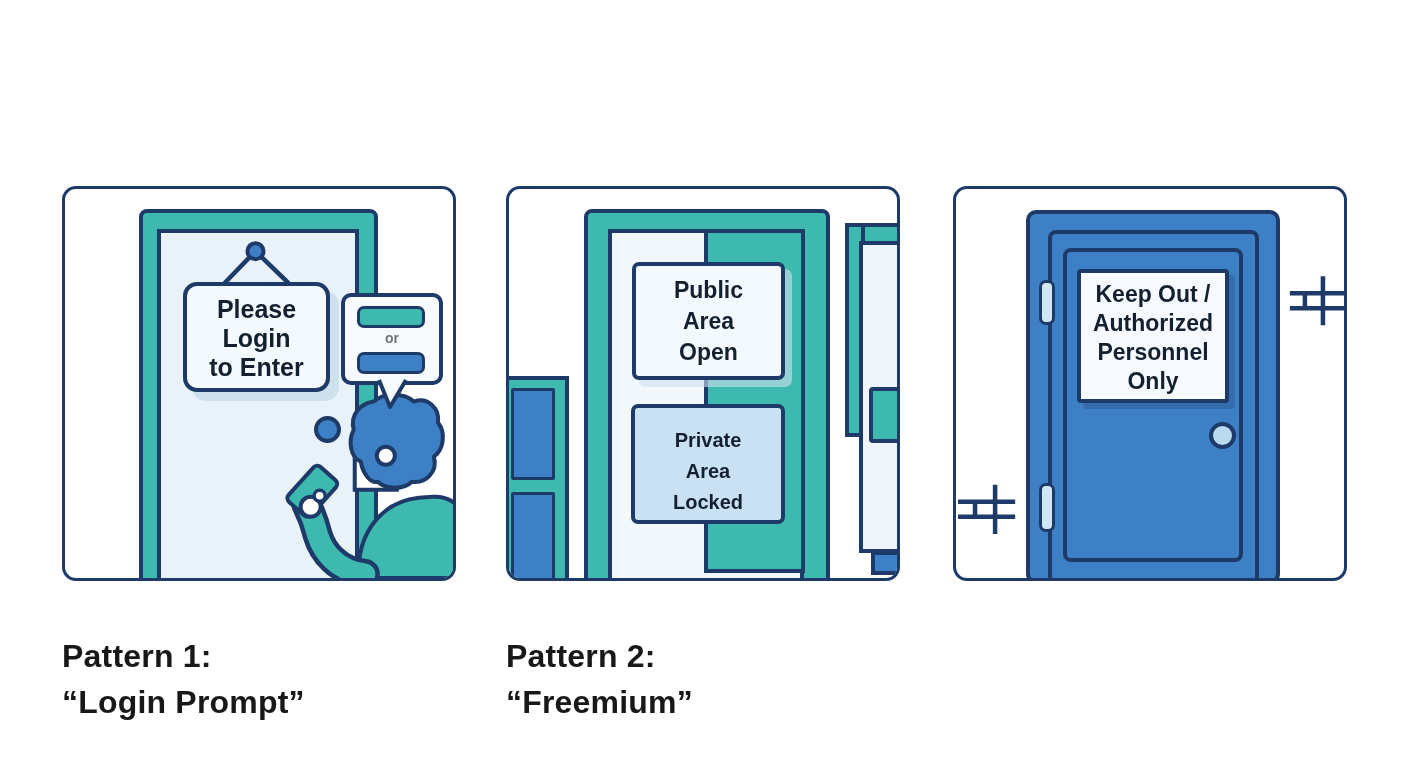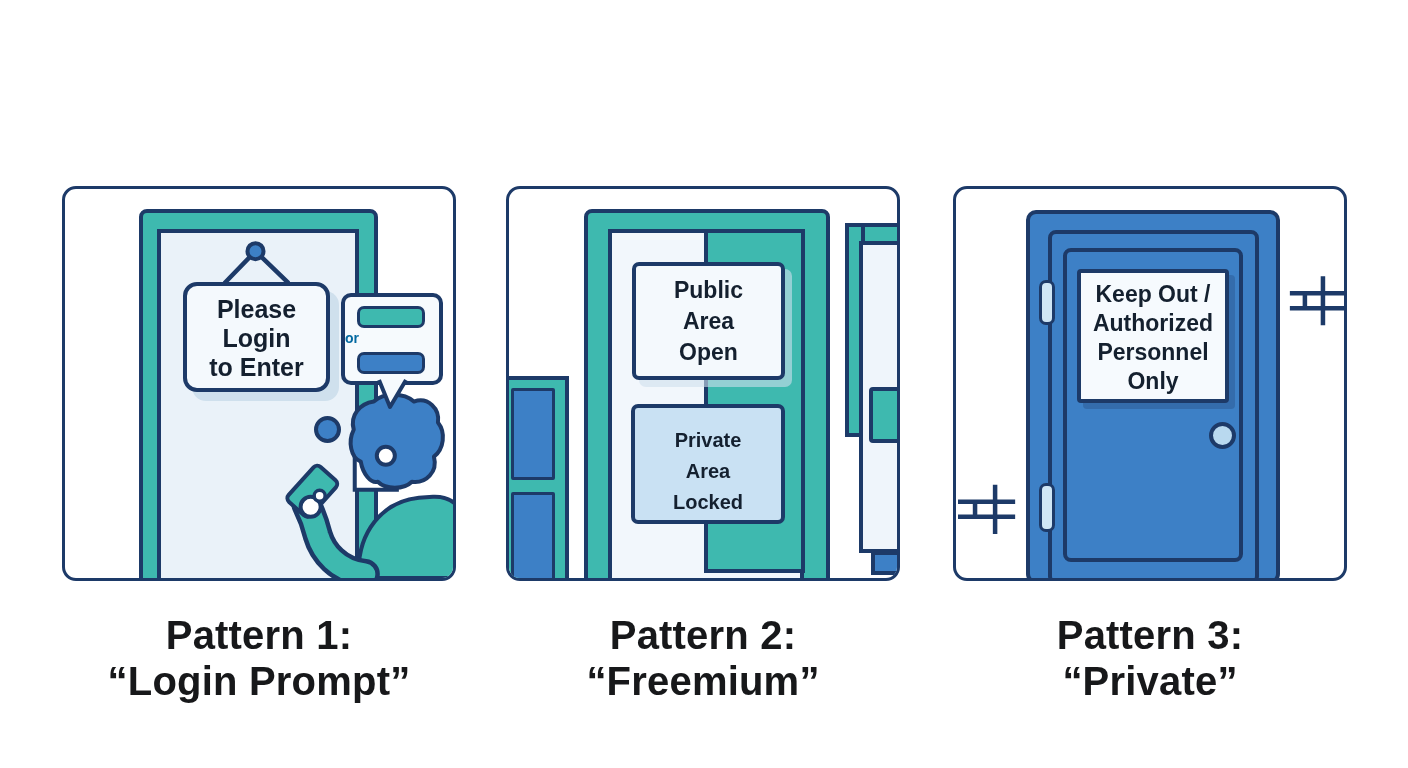--- a/index.html
+++ b/index.html
@@ -8,44 +8,44 @@
     --knob-lightblue:#B9D9EF; --hinge-lightblue:#CFE6F5; --bubble-fill:#F6FAFD;
     --shadow-blue:#CFE0ED;
   }
   *{margin:0;padding:0;box-sizing:border-box}
   html,body{background:#fff}
   .stage{position:relative;width:1408px;height:768px;background:#fff;overflow:hidden;
          font-family:"Liberation Sans","DejaVu Sans",sans-serif}
   .panel{position:absolute;top:186px;width:394px;height:395px;background:#fff;
          border:3.5px solid var(--navy);border-radius:14px;overflow:hidden}
   .abs{position:absolute}
-  .caption{position:absolute;top:612px;width:394px;text-align:center;
-           font-size:40px;line-height:46px;font-weight:700;color:var(--ink);
+  .caption{position:absolute;top:633px;width:394px;
+           font-size:32px;line-height:46px;font-weight:700;color:var(--ink);
            white-space:pre-line;letter-spacing:.2px}
   .sign{position:absolute;border:4px solid var(--navy);text-align:center;
         font-weight:700;color:#14202F;white-space:pre-line;border-radius:14px}
   .fullsvg{position:absolute;left:0;top:0;width:100%;height:100%}
   
   .p1-frame{left:74px;top:20px;width:239px;height:378px;background:var(--teal);
             border:4px solid var(--navy);border-radius:8px 8px 0 0}
   .p1-door{left:92px;top:40px;width:202px;height:358px;background:var(--door-fill);
            border:4px solid var(--navy)}
   .p1-sign{left:118px;top:93px;width:147px;height:110px;background:var(--sign-white);
            font-size:25px;line-height:29px;padding-top:9px;
            box-shadow:9px 9px 0 var(--shadow-blue)}
   .p1-knob{left:249px;top:227px;width:27px;height:27px;border-radius:50%;
            background:var(--blue);border:4px solid var(--navy)}
   .bubble{left:276px;top:104px;width:102px;height:92px;background:var(--bubble-fill);
           border:4px solid var(--navy);border-radius:10px}
   .bar{position:absolute;left:12px;width:68px;height:22px;border:3px solid var(--navy);
        border-radius:7px}
   .bar.top{top:9px;background:var(--teal)}
   .bar.bottom{top:55px;background:var(--blue)}
-  .or{position:absolute;left:0;top:33px;width:100%;font-size:14px;
-      font-weight:700;color:#0369a1}
+  .or{position:absolute;left:0;top:33px;width:100%;text-align:center;font-size:14px;
+      font-weight:700;color:#737373}
   .tailsvg{left:276px;top:188px;width:102px;height:36px}
   
   .p2-leftblock{left:-6px;top:187px;width:66px;height:212px;background:var(--teal);
                 border:4px solid var(--navy)}
   .p2-bluepane{left:2px;width:44px;background:var(--blue);border:3.5px solid var(--navy);
                border-radius:2px}
   .p2-frame{left:75px;top:20px;width:246px;height:378px;background:var(--teal);
             border:4px solid var(--navy);border-radius:8px 8px 0 0}
   .p2-open{left:99px;top:40px;width:196px;height:358px;background:#F2F7FC;
            border:4px solid var(--navy)}
@@ -165,15 +165,13 @@
     <svg class="fullsvg" viewBox="0 0 387 388">
       <path d="M333,104 H389 M333,119 H389 M366,87 V136 M348,104 V119" fill="none" style="stroke:var(--navy)" stroke-width="4.5"></path>
       <path d="M2,312 H59 M2,327 H59 M39,295 V344 M19,312 V327" fill="none" style="stroke:var(--navy)" stroke-width="4.5"></path>
     </svg>
   </section>
 
   <div class="caption" style="left:62px">Pattern 1:
 “Login Prompt”</div>
   <div class="caption" style="left:506px">Pattern 2:
 “Freemium”</div>
-  <div class="caption" style="left:953px">Pattern 3:
-“Private”</div>
 </div>
 
 </body></html>

